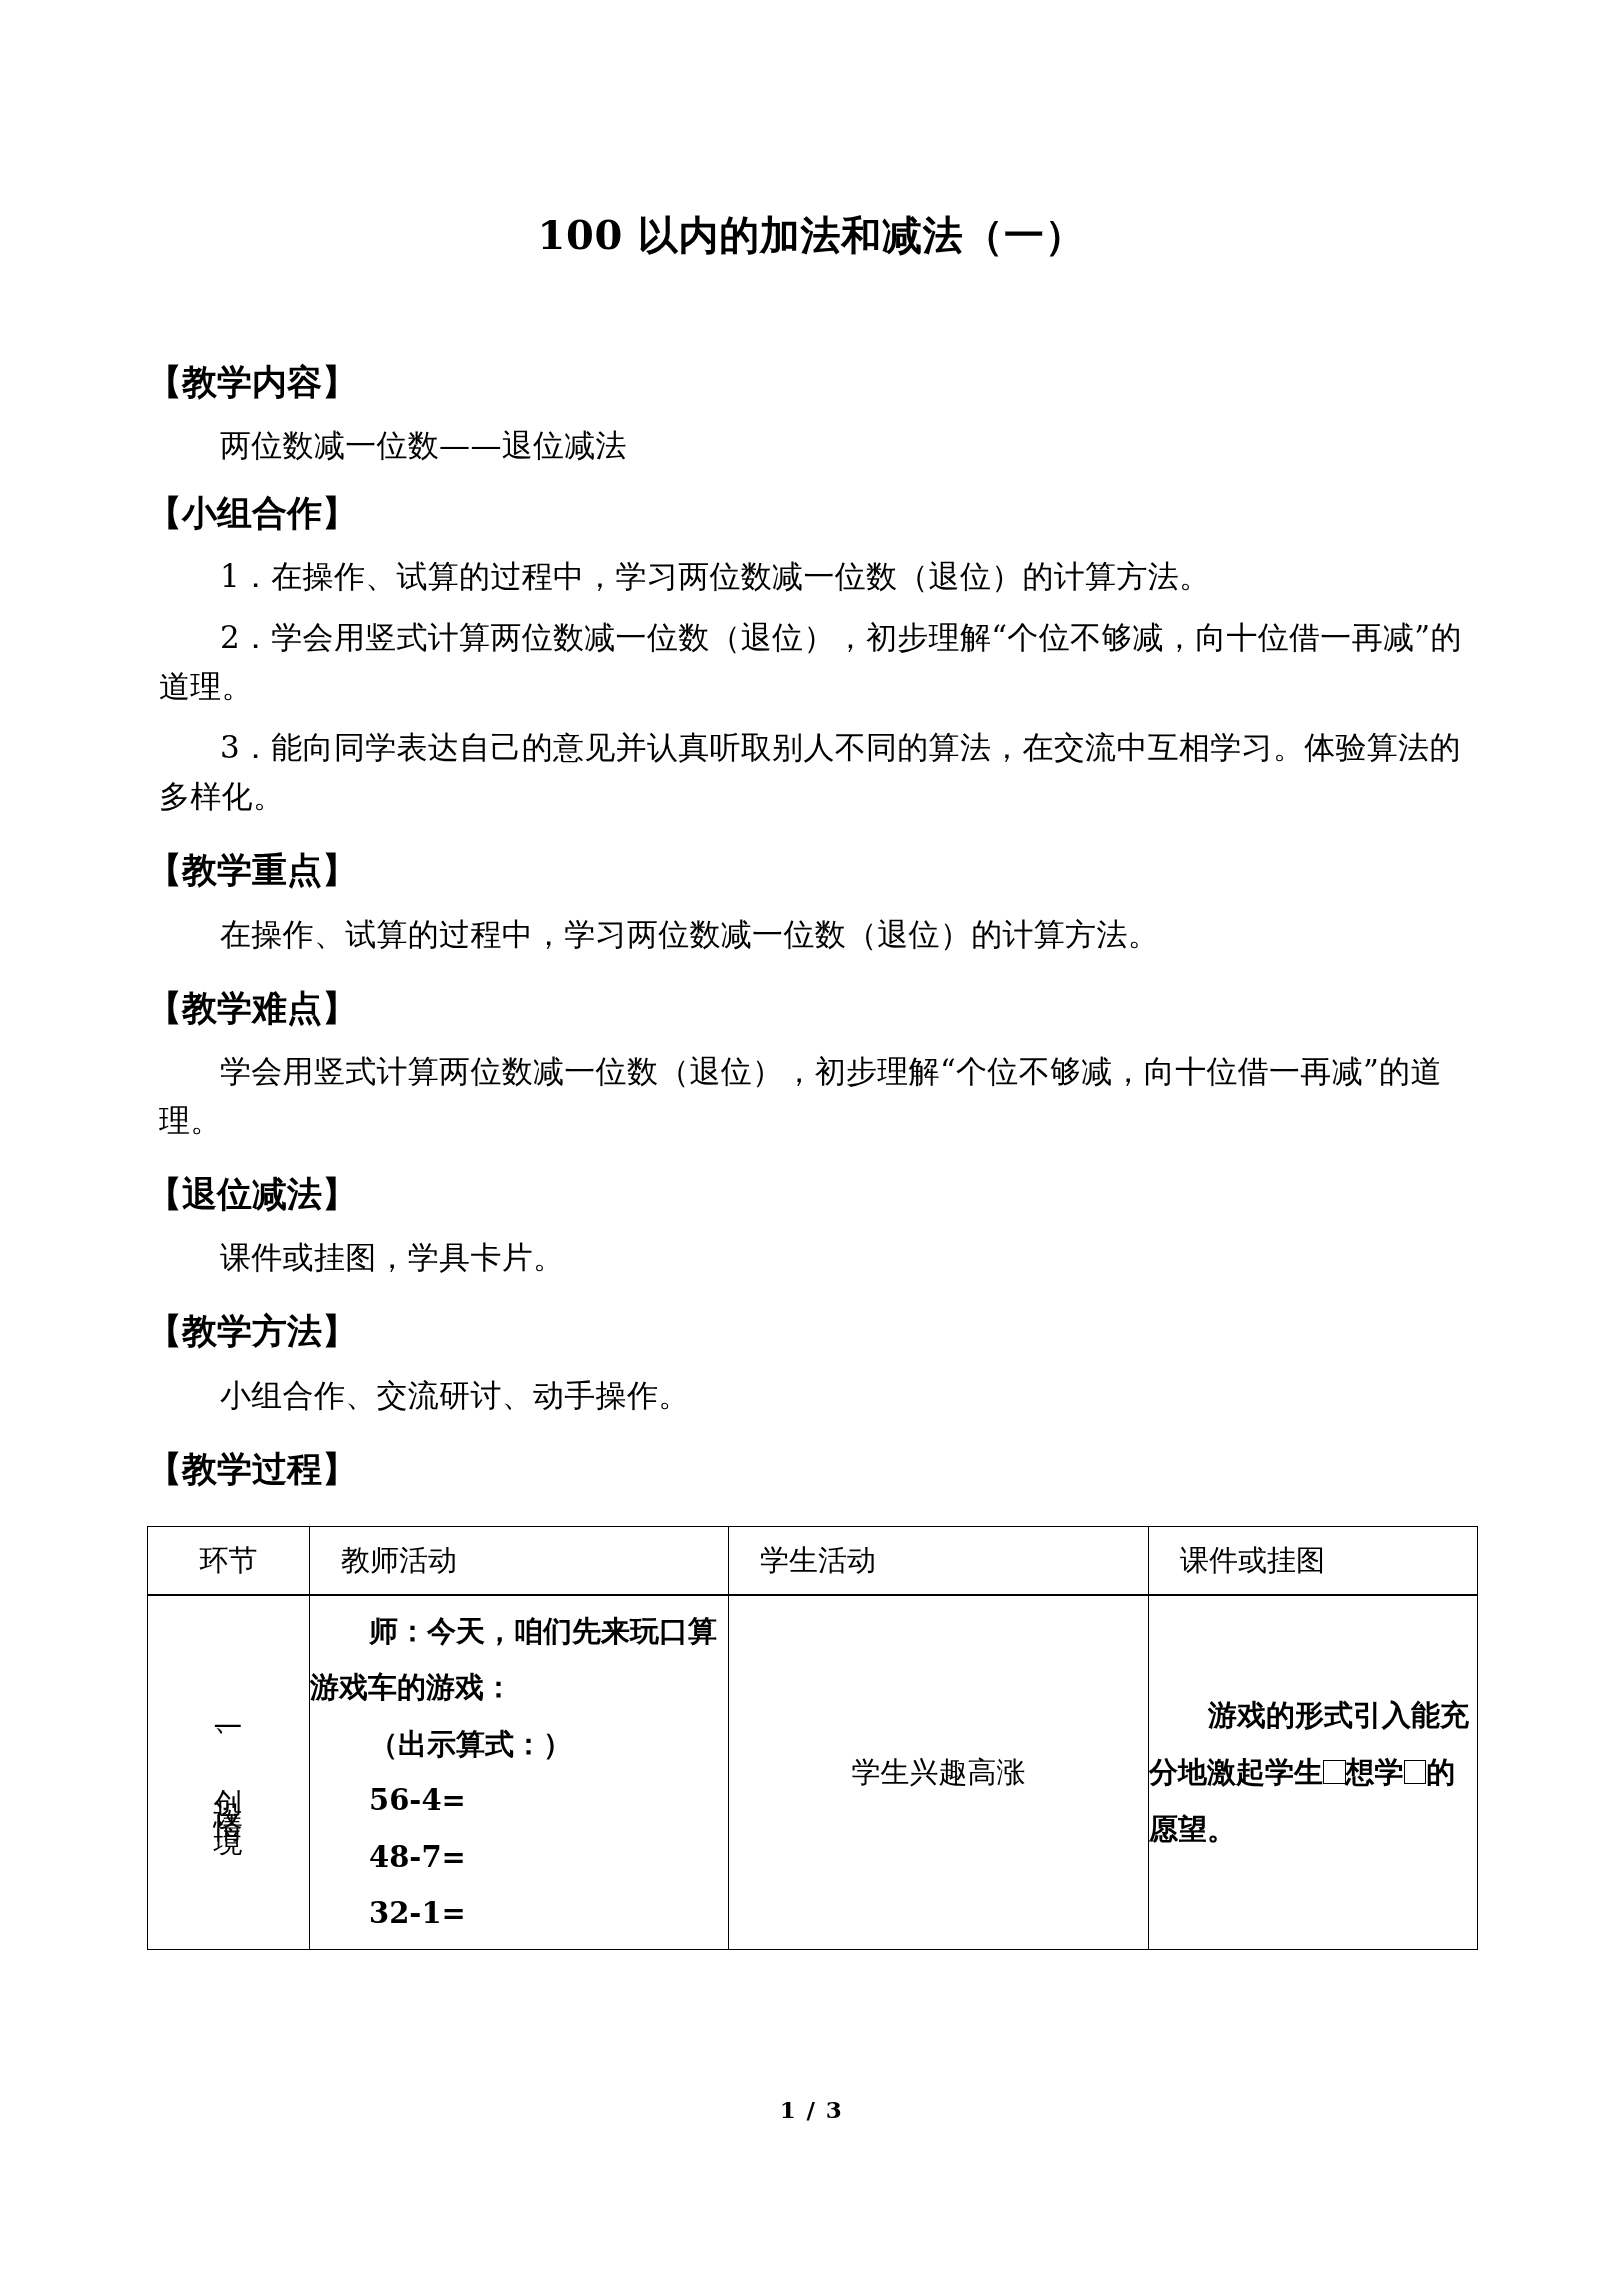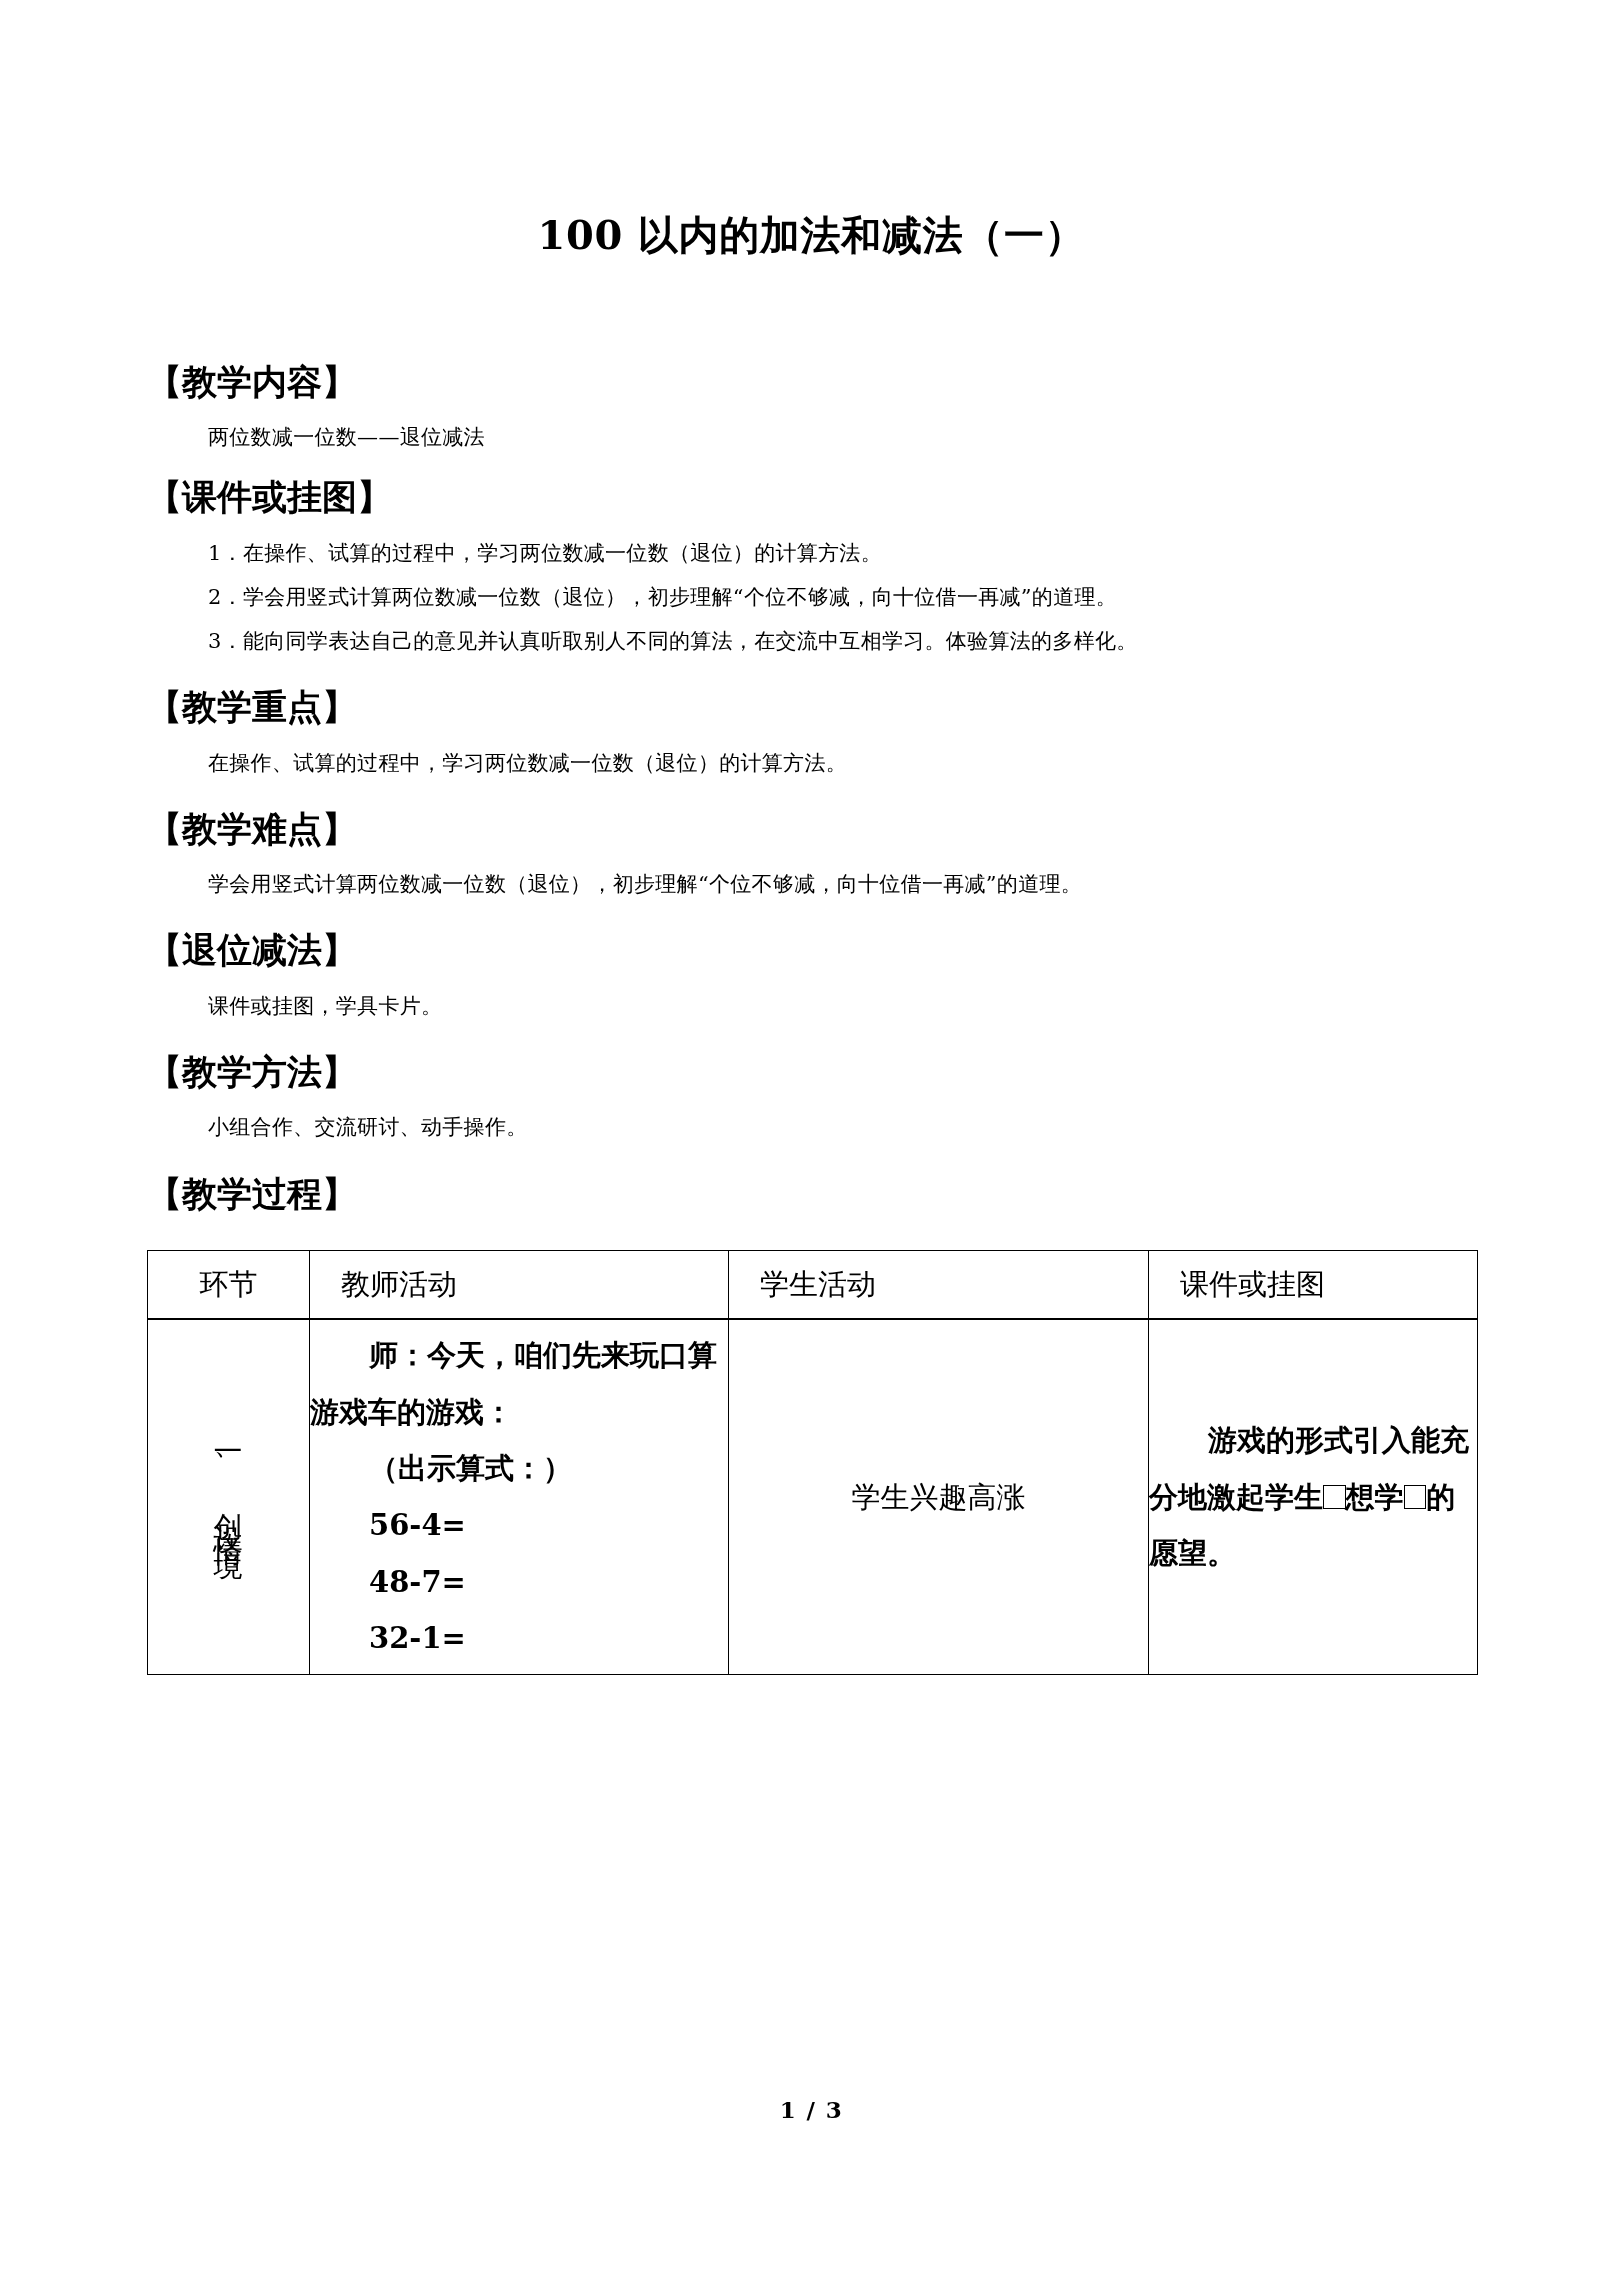--- a/index.html
+++ b/index.html
@@ -46,23 +46,23 @@
     margin: 0;
     padding: 0;
     letter-spacing: 0px;
   }
   .sec-gap-top-big { margin-top: 101px; }
   .sec-gap-top { margin-top: 27px; }
   .sec-gap-top-sm { margin-top: 20.5px; }
 
   
   .body-para {
-    font-size: 21px;
+    font-size: 31px;
     line-height: 1.58;
-    margin: 0;
+    margin: 12px;
     padding: 0;
     text-indent: 61px;
     letter-spacing: 0.3px;
   }
   .p-gap { margin-top: 17.7px; }
   .p-gap-sm { margin-top: 11px; }
 
   
   .process-table {
     width: 1329px;
@@ -142,21 +142,21 @@
 
 <div class="page">
 
   <div class="content">
 
     <h1 class="doc-title">100 以内的加法和减法（一）</h1>
 
     <div class="section-heading sec-gap-top-big">【教学内容】</div>
     <p class="body-para p-gap">两位数减一位数——退位减法</p>
 
-    <div class="section-heading sec-gap-top-sm">【课件或挂图】</div>
+    <div class="section-heading sec-gap-top-sm">【小组合作】</div>
     <p class="body-para p-gap">1．在操作、试算的过程中，学习两位数减一位数（退位）的计算方法。</p>
     <p class="body-para p-gap-sm">2．学会用竖式计算两位数减一位数（退位），初步理解“个位不够减，向十位借一再减”的道理。</p>
     <p class="body-para p-gap-sm">3．能向同学表达自己的意见并认真听取别人不同的算法，在交流中互相学习。体验算法的多样化。</p>
 
     <div class="section-heading sec-gap-top">【教学重点】</div>
     <p class="body-para p-gap">在操作、试算的过程中，学习两位数减一位数（退位）的计算方法。</p>
 
     <div class="section-heading sec-gap-top">【教学难点】</div>
     <p class="body-para p-gap">学会用竖式计算两位数减一位数（退位），初步理解“个位不够减，向十位借一再减”的道理。</p>
 

